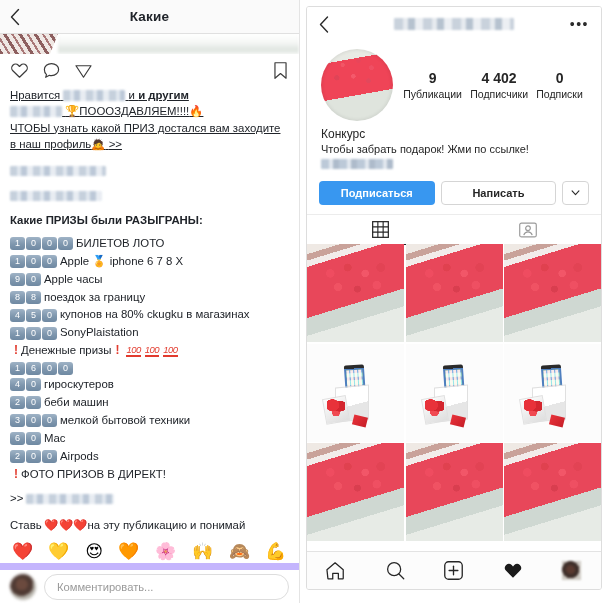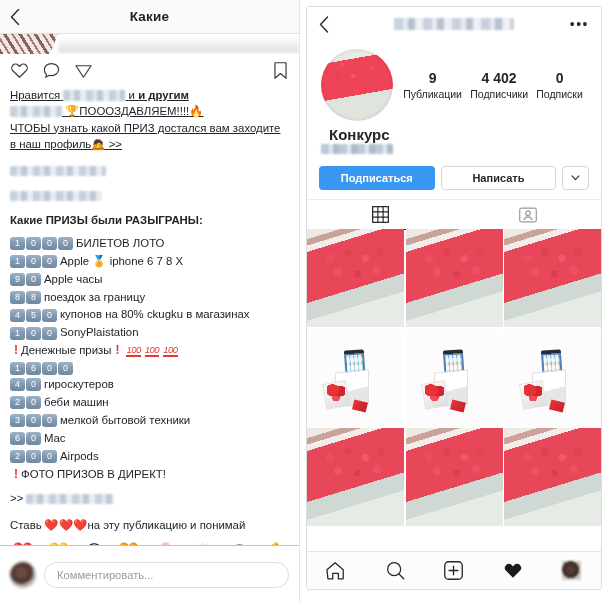--- a/index.html
+++ b/index.html
@@ -111,21 +111,21 @@
 
   .emoji-row {
     display: flex; justify-content: space-between;
     padding: 8px 12px 6px 12px; font-size: 17px;
     font-family: "DejaVu Sans", sans-serif;
   }
 
   
   .comment-bar {
     position: absolute; left: 0; right: 0; bottom: 0;
-    height: 58px; border-top: 1px solid #c4b5fd;
+    height: 40px; border-top: 7px solid #c4b5fd;
     display: flex; align-items: center; padding: 0 10px; gap: 8px;
     background: #ffffff;
   }
   .cb-avatar {
     width: 26px; height: 26px; border-radius: 50%; flex: 0 0 auto;
     background:
       radial-gradient(circle at 45% 40%, #6b4a3e 0 28%, #4f3a33 28% 55%, #b9b6ae 55% 100%);
     filter: blur(1.4px);
   }
   .cb-input {
@@ -160,21 +160,21 @@
       radial-gradient(circle at 66% 44%, #e2485c 0 3.5%, transparent 4%),
       linear-gradient(170deg, #e8eae4 0 18%, #ef4457 18% 62%, #dfe4dd 62% 100%);
     box-shadow: inset 0 0 4px rgba(0,0,0,.12);
   }
   .pr-stats { flex: 1; display: flex; justify-content: space-around; padding-left: 6px; }
   .stat { text-align: center; }
   .stat-num { font-size: 14px; font-weight: bold; color: #262626; line-height: 18px; }
   .stat-lbl { font-size: 10.5px; color: #262626; line-height: 15px; }
 
   .pr-bio { padding: 6px 14px 0 14px; font-size: 11px; line-height: 15px; color:#262626; }
-  .pr-name { font-weight: bold; font-size: 15px; margin-left: 8px; }
+  .pr-name { font-weight: normal; font-size: 12px; }
   .pr-link-redact {
     display:inline-block; width: 72px; height: 10px; border-radius:1px; margin-top:2px;
     background: repeating-linear-gradient(90deg,
       #bcc9d8 0 8px, #e2e8ef 8px 12px, #aebbcb 12px 18px);
     filter: blur(1.1px);
   }
 
   .pr-buttons { display: flex; gap: 6px; padding: 8px 12px 0 12px; align-items: center; }
   .btn {
     height: 24px; border-radius: 4px; display: flex; align-items: center; justify-content: center;
@@ -486,20 +486,21 @@
           </div>
           <div class="stat">
             <div class="stat-num">0</div>
             <div class="stat-lbl">Подписки</div>
           </div>
         </div>
       </div>
 
       <div class="pr-bio">
         <div class="pr-name">Конкурс</div>
+        <div>Чтобы забрать подарок! Жми по ссылке!</div>
         <span class="pr-link-redact"></span>
       </div>
 
       <div class="pr-buttons">
         <div class="btn btn-follow">Подписаться</div>
         <div class="btn btn-message">Написать</div>
         <div class="btn btn-chev">
           <svg width="9" height="6" viewBox="0 0 10 7" class="ic">
             <polyline points="1,1 5,5.4 9,1" fill="none" stroke="#2b2b2b" stroke-width="1.3" stroke-linecap="round" stroke-linejoin="round"></polyline>
           </svg>

